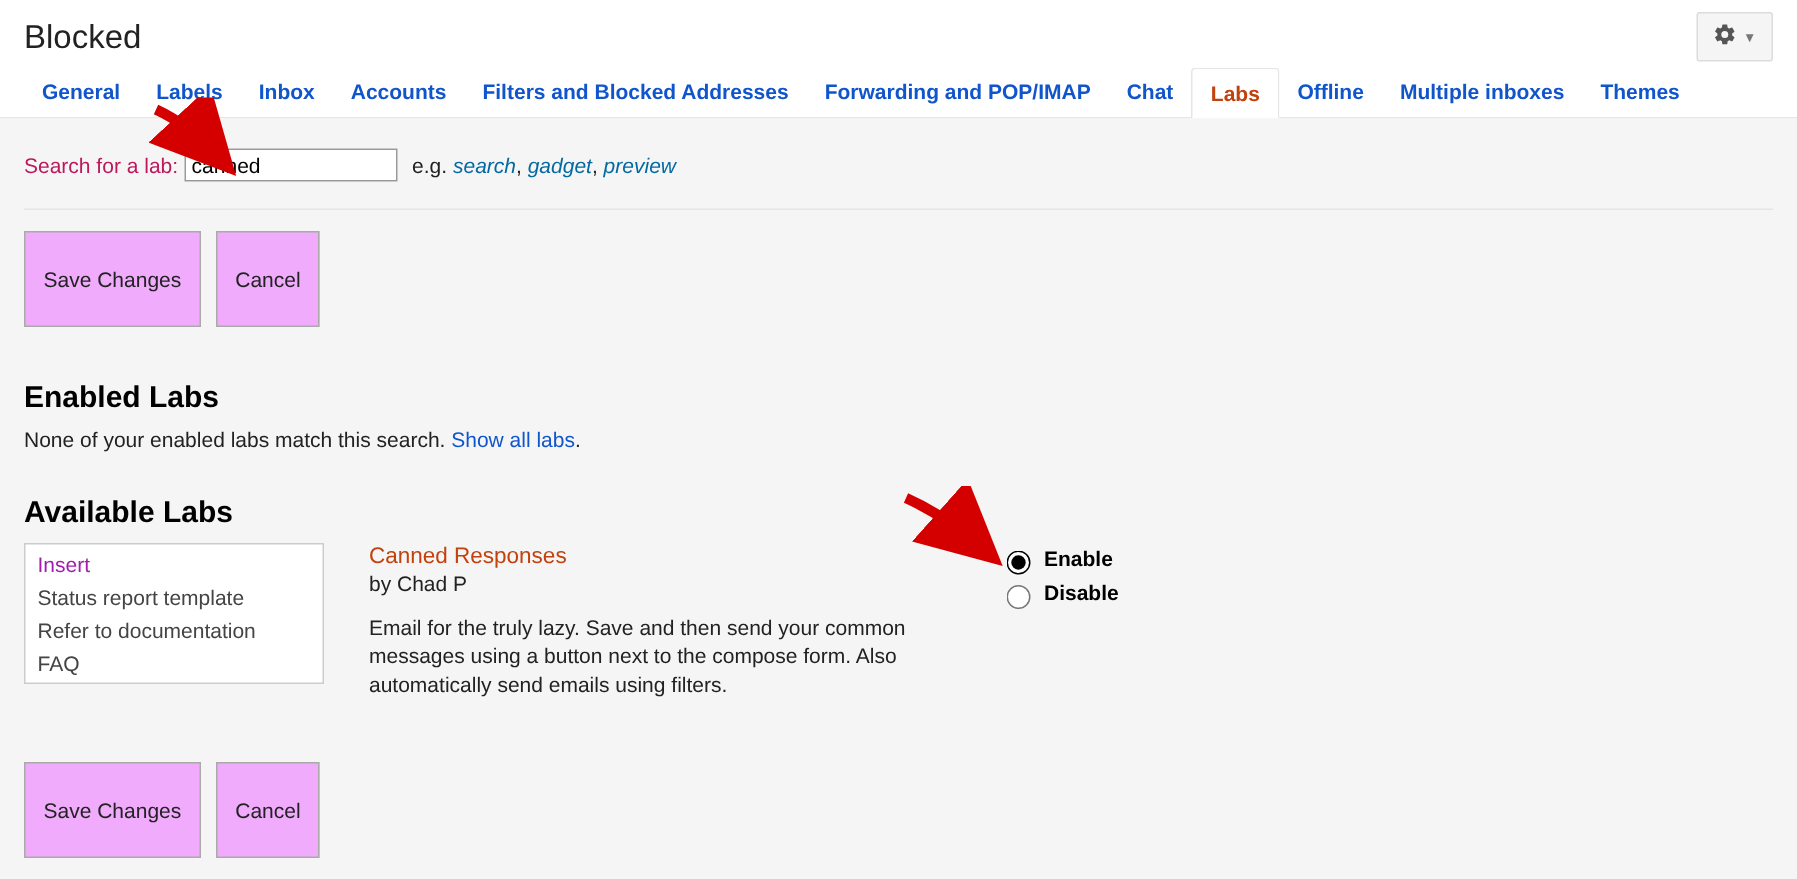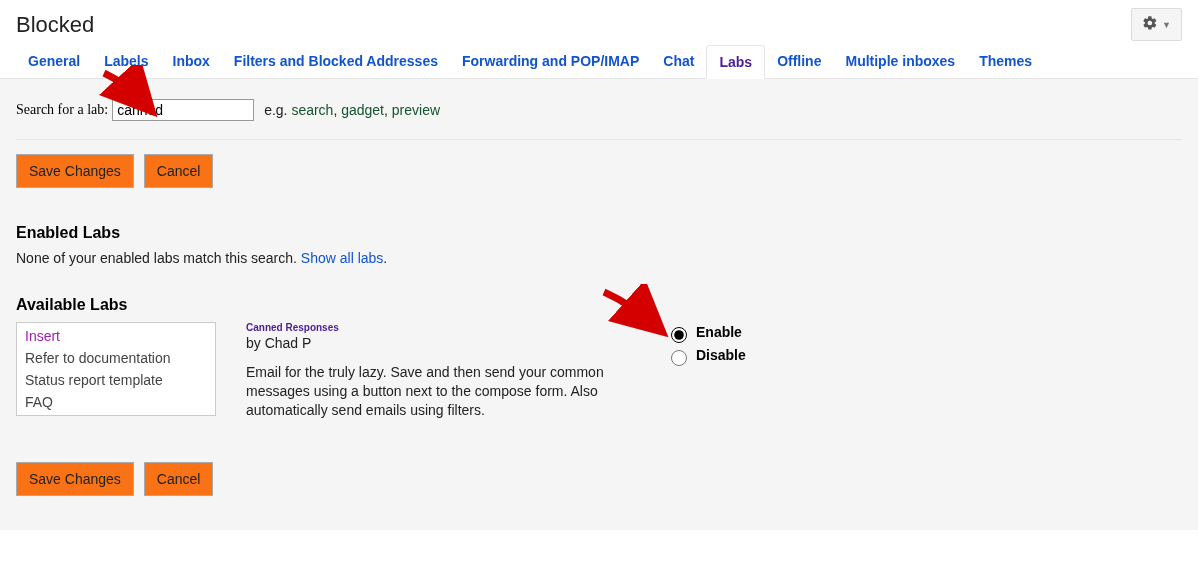--- a/index.html
+++ b/index.html
@@ -44,21 +44,21 @@
   }
   .tab {
     padding: 8px 12px;
     font-size: 14px;
     font-weight: 700;
     color: #1155cc;
     cursor: pointer;
     text-decoration: none;
   }
   .tab.active {
-    color: #4c1d95;
+    color: #c2410c;
     background: #fff;
     border: 1px solid #e5e5e5;
     border-bottom: 1px solid #fff;
     margin-bottom: -1px;
     border-radius: 3px 3px 0 0;
   }
   .content {
     background: #f5f5f5;
     padding: 0 16px 20px 16px;
   }
@@ -70,47 +70,47 @@
   .escape-line a { color: #1155cc; text-decoration: none; }
   .search-row {
     padding: 20px 0 18px 0;
     border-bottom: 1px solid #e5e5e5;
     font-size: 14px;
     display: flex;
     align-items: center;
     gap: 4px;
     position: relative;
   }
-  .search-row label { color: #000000; font-family: Liberation Serif, serif; }
+  .search-row label { color: #be185d; }
   .search-row input[type="text"] {
     font-size: 14px;
     padding: 2px 4px;
     border: 1px solid #999;
     width: 142px;
     font-family: inherit;
     background: #fff;
   }
   .search-row .eg { margin-left: 6px; color: #222; }
-  .search-row a { color: #14532d; text-decoration: none; }
+  .search-row a { color: #0369a1; text-decoration: none; font-style: italic; }
   .btn-row {
     padding: 14px 0;
     display: flex;
     gap: 10px;
   }
   .btn {
     font-family: inherit;
     font-size: 14px;
-    padding: 8px 12px;
+    padding: 23px 12px;
     border: 1px solid #aaa;
-    background: #f97316;
+    background: #f0abfc;
     cursor: pointer;
     color: #222;
   }
   .section-title {
-    font-size: 16px;
+    font-size: 20px;
     font-weight: 700;
     margin: 22px 0 8px 0;
     color: #000;
   }
   .enabled-msg {
     font-size: 14px;
     color: #222;
     padding-bottom: 8px;
   }
   .enabled-msg a { color: #1155cc; text-decoration: none; }
@@ -133,23 +133,23 @@
     color: #444;
     cursor: default;
   }
   .template-list .item.placeholder { color: #a21caf; }
   .lab-desc {
     flex: 0 0 380px;
     font-size: 14px;
     color: #222;
   }
   .lab-desc .lab-title {
-    font-weight: 700;
-    font-size: 10px;
-    color: #4c1d95;
+    font-weight: 400;
+    font-size: 15px;
+    color: #c2410c;
   }
   .lab-desc .lab-author {
     margin-bottom: 12px;
     padding-top: 2px;
   }
   .lab-desc .lab-body {
     line-height: 1.35;
   }
   .radio-col {
     font-size: 14px;
@@ -188,20 +188,21 @@
         </svg>
     </span>
     <span style="font-size:9px;color:#777;">▼</span>
   </div>
 </div>
 
 <div class="tabs" id="tabs-container">
     <a class="tab">General</a>
     <a class="tab">Labels</a>
     <a class="tab">Inbox</a>
+    <a class="tab">Accounts</a>
     <a class="tab">Filters and Blocked Addresses</a>
     <a class="tab">Forwarding and POP/IMAP</a>
     <a class="tab">Chat</a>
     <a class="tab active">Labs</a>
     <a class="tab">Offline</a>
     <a class="tab">Multiple inboxes</a>
     <a class="tab">Themes</a>
   </div>
 
 <div class="content">
@@ -230,22 +231,22 @@
   <div class="section-title">Enabled Labs</div>
   <div class="enabled-msg">
     <span>None of your enabled labs match this search. </span><a href="#">Show all labs</a><span>.</span>
   </div>
 
   <div class="section-title">Available Labs</div>
 
   <div class="avail-row">
     <div class="template-list" id="template-list">
         <div class="item placeholder">Insert</div>
+        <div class="item">Status report template</div>
         <div class="item">Refer to documentation</div>
-        <div class="item">Status report template</div>
         <div class="item">FAQ</div>
       </div>
 
     <div class="lab-desc">
       <div class="lab-title">Canned Responses</div>
       <div class="lab-author">by Chad P</div>
       <div class="lab-body">Email for the truly lazy. Save and then send your common messages using a button next to the compose form. Also automatically send emails using filters.</div>
     </div>
 
     <div class="radio-col" style="position:relative;">

